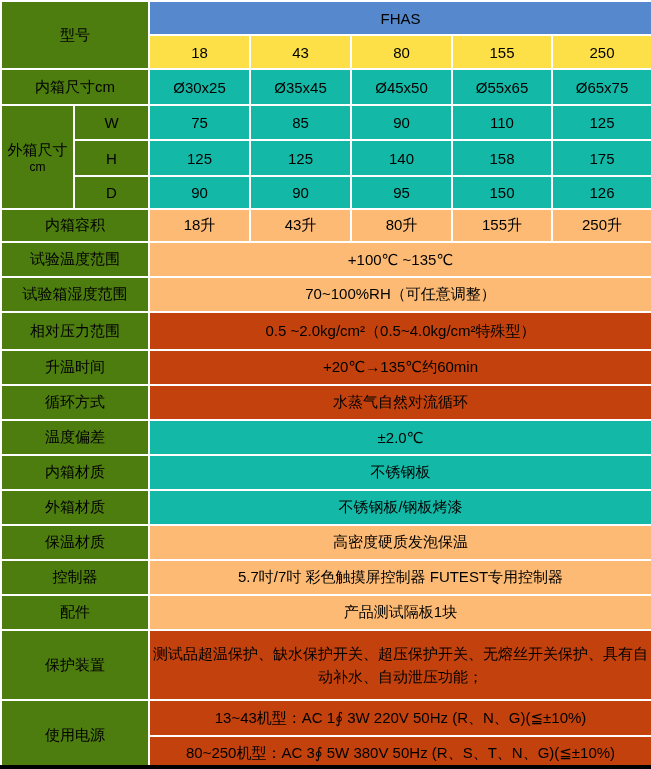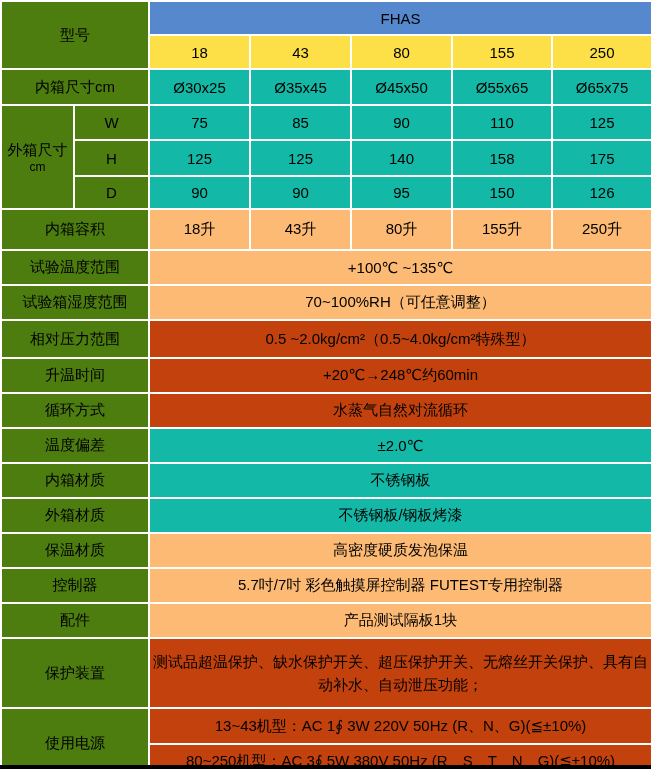--- a/index.html
+++ b/index.html
@@ -94,21 +94,21 @@
     </tr>
     <tr style="height:33px">
       <td class="lbl">D</td>
       <td class="lav">90</td>
       <td class="lav">90</td>
       <td class="lav">95</td>
       <td class="lav">150</td>
       <td class="lav">126</td>
     </tr>
 
-    <tr style="height:41px">
+    <tr style="height:33px">
       <td class="lbl" colspan="2">内箱容积</td>
       <td class="grn">18升</td>
       <td class="grn">43升</td>
       <td class="grn">80升</td>
       <td class="grn">155升</td>
       <td class="grn">250升</td>
     </tr>
 
     <tr style="height:35px">
       <td class="lbl" colspan="2">试验温度范围</td>
@@ -117,21 +117,21 @@
     <tr style="height:35px">
       <td class="lbl" colspan="2">试验箱湿度范围</td>
       <td class="grn" colspan="5">70~100%RH（可任意调整）</td>
     </tr>
     <tr style="height:38px">
       <td class="lbl" colspan="2">相对压力范围</td>
       <td class="blu" colspan="5">0.5 ~2.0kg/cm²（0.5~4.0kg/cm²特殊型）</td>
     </tr>
     <tr style="height:35px">
       <td class="lbl" colspan="2">升温时间</td>
-      <td class="blu" colspan="5">+20℃→248℃约60min</td>
+      <td class="blu" colspan="5">+20℃→135℃约60min</td>
     </tr>
     <tr style="height:35px">
       <td class="lbl" colspan="2">循环方式</td>
       <td class="blu" colspan="5">水蒸气自然对流循环</td>
     </tr>
     <tr style="height:35px">
       <td class="lbl" colspan="2">温度偏差</td>
       <td class="lav" colspan="5">±2.0℃</td>
     </tr>
     <tr style="height:35px">

